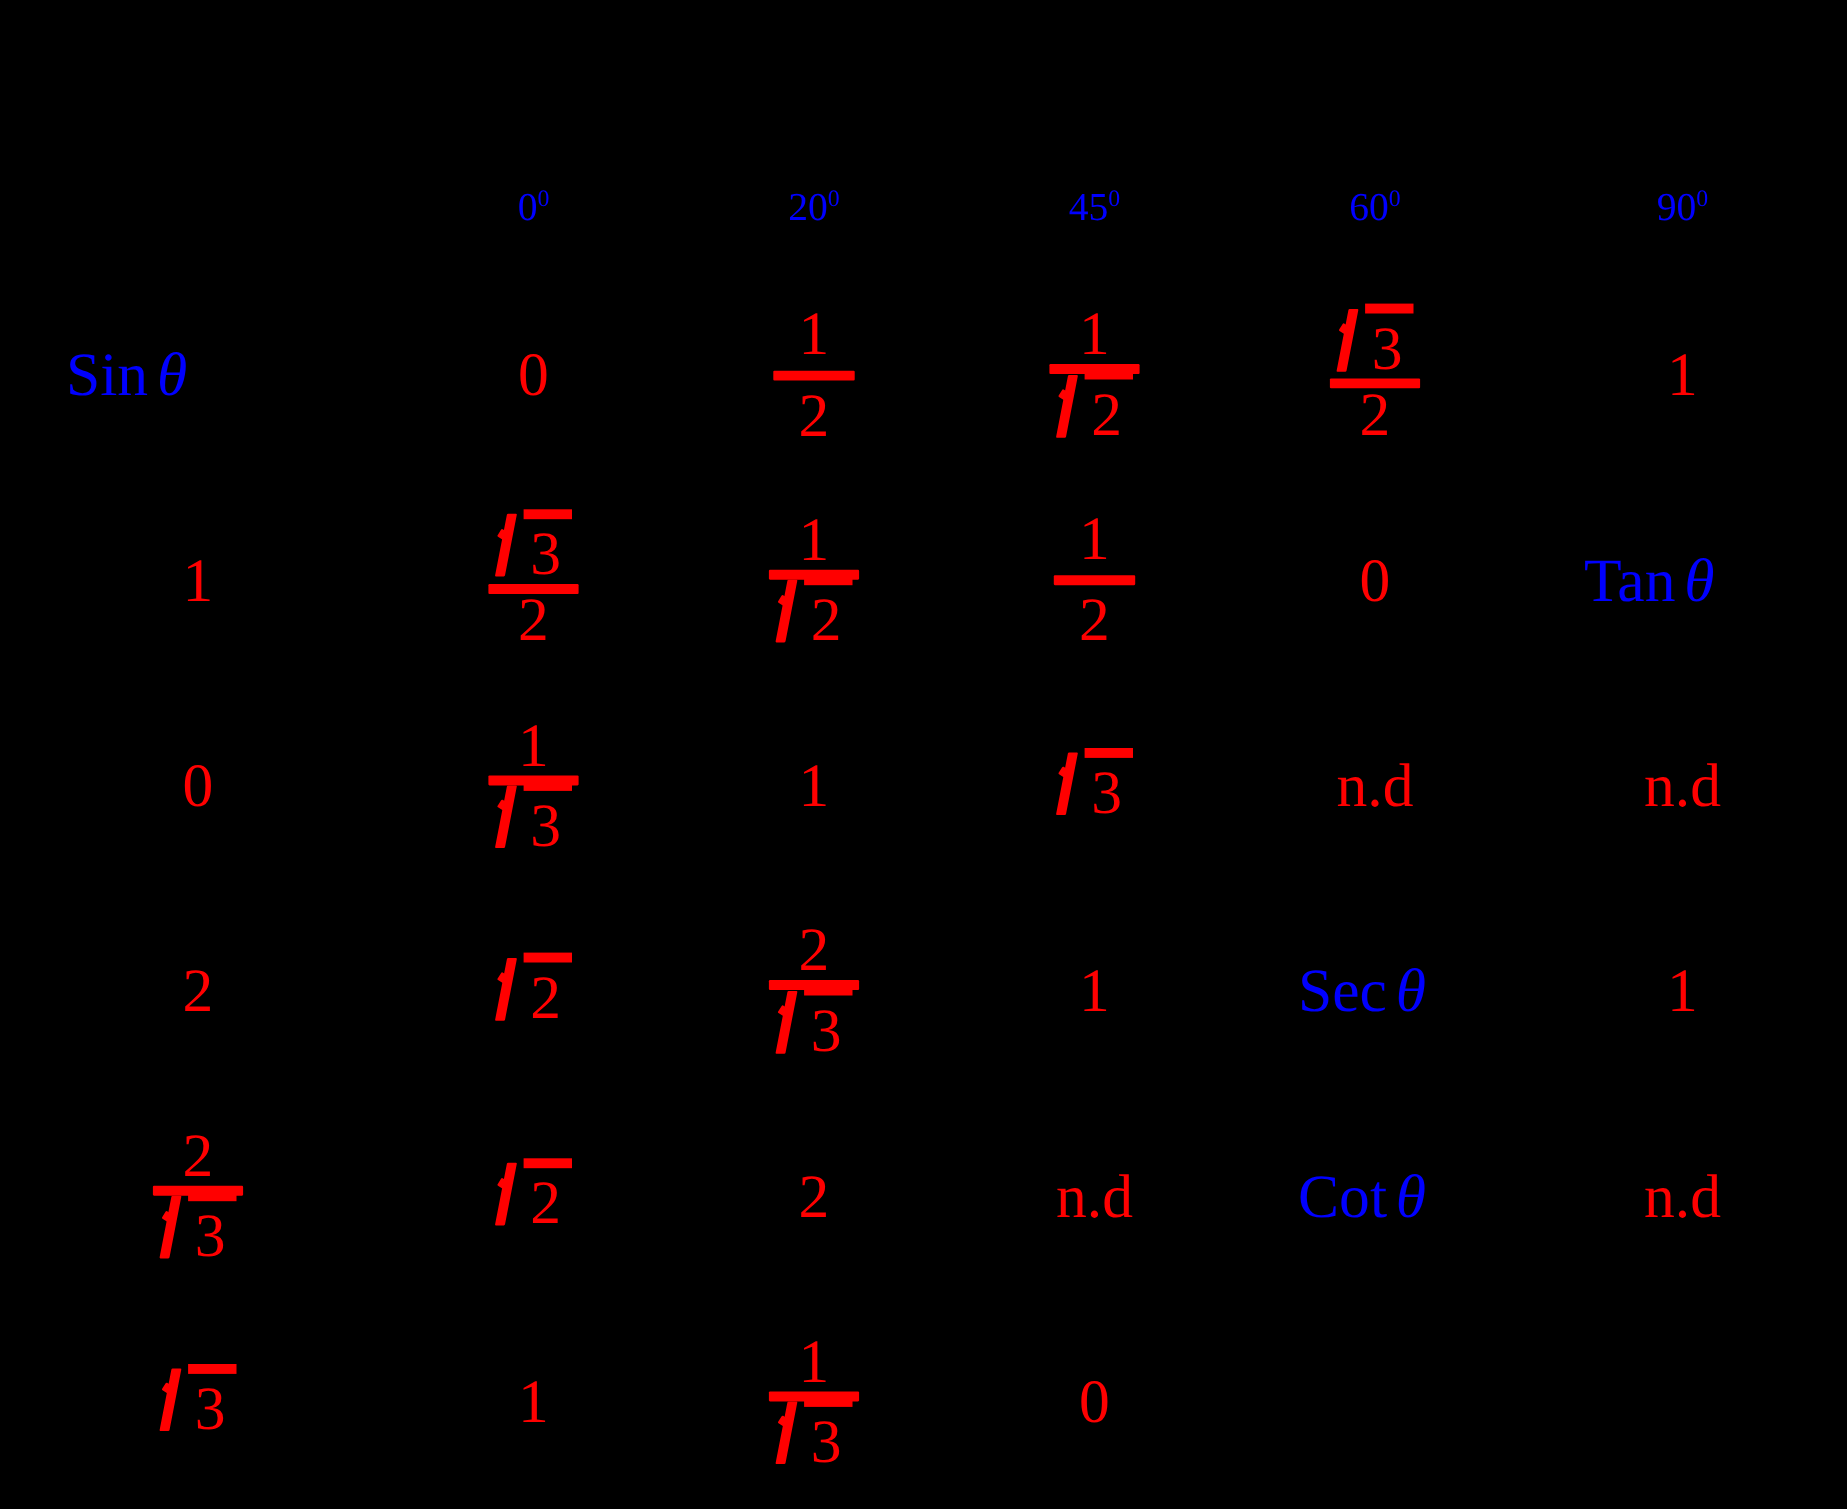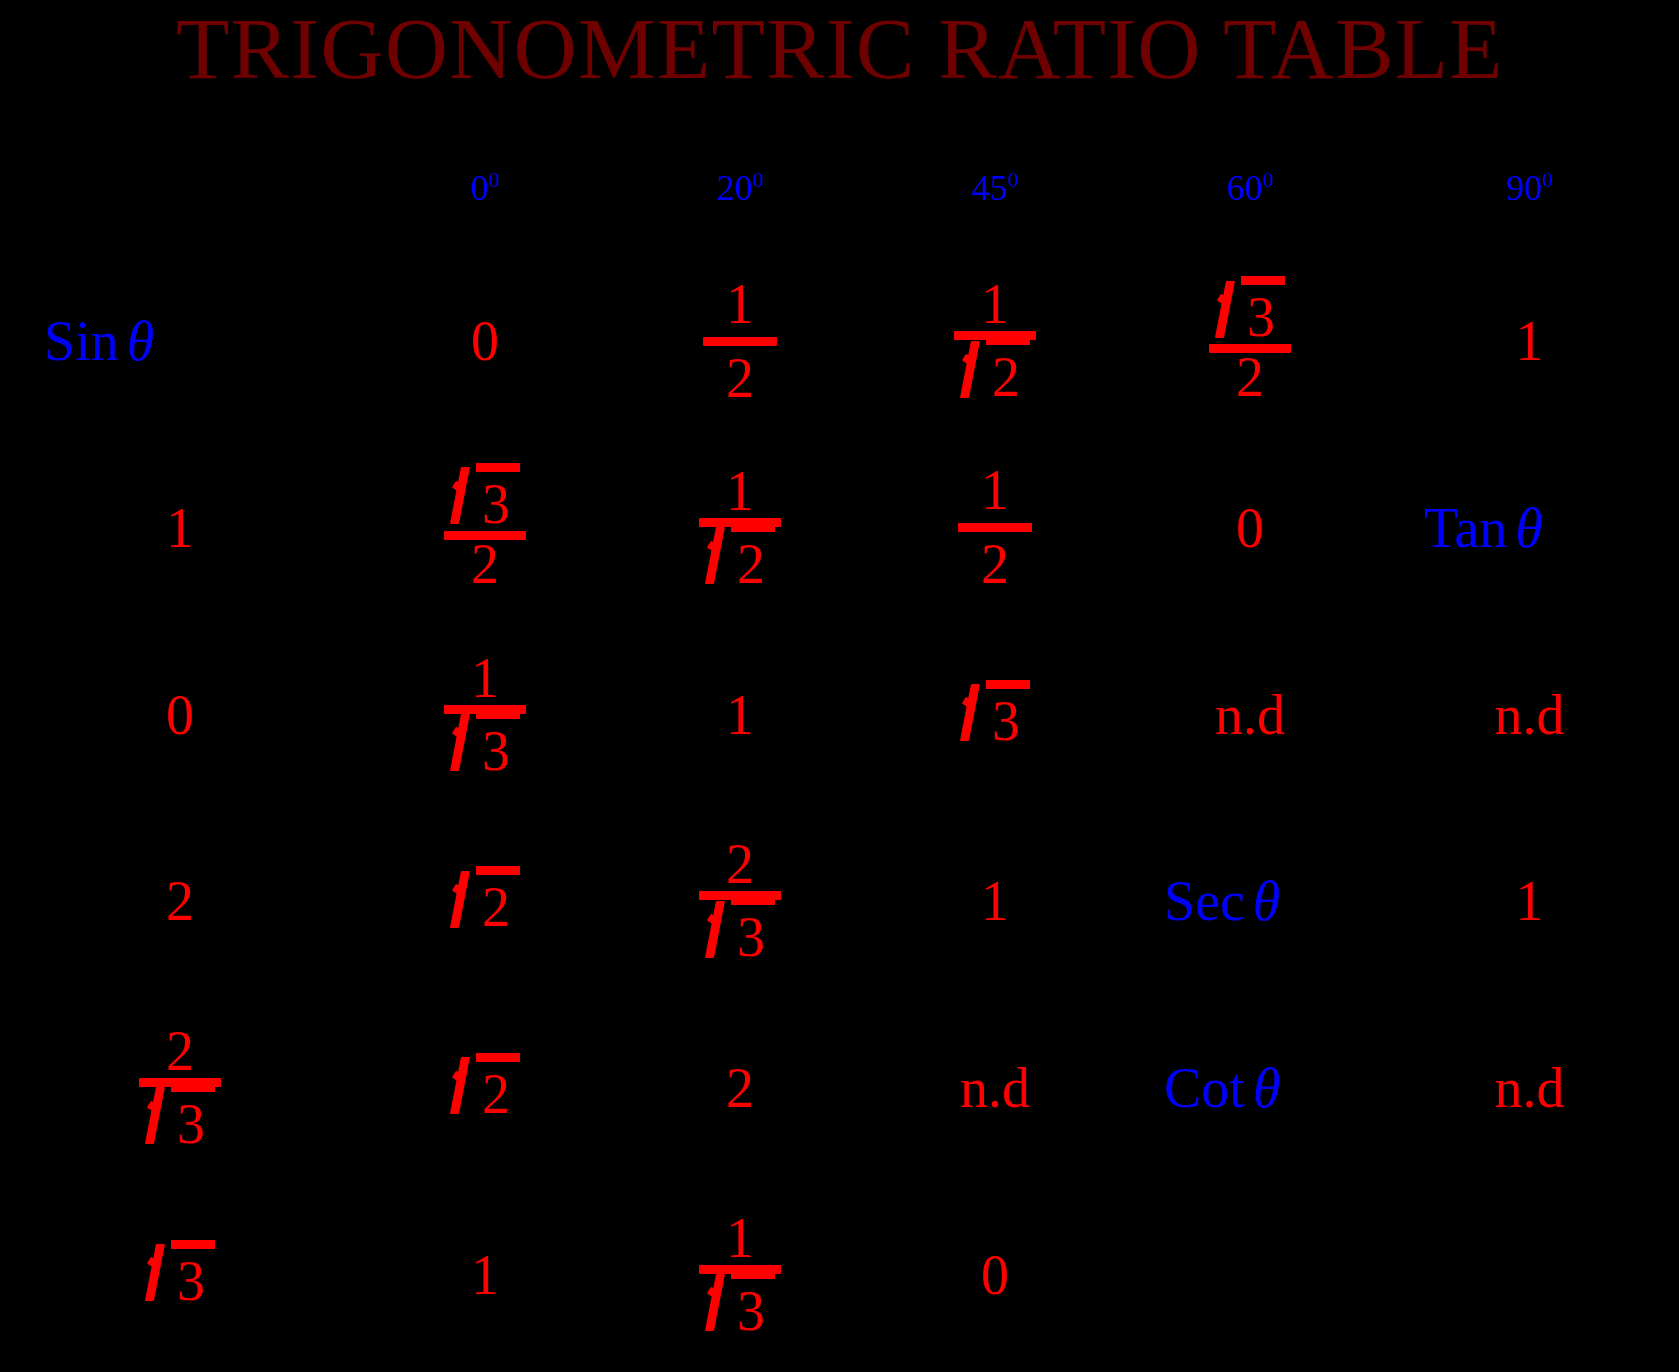--- a/index.html
+++ b/index.html
@@ -67,21 +67,21 @@
     vertical-align: super;
     line-height: 0;
   }
 
   .row-label {
     color: #0000ff;
     font-size: 56px;
     font-family: "Liberation Serif", "DejaVu Serif", serif;
     white-space: nowrap;
     justify-self: start;
-    padding-left: 44px;
+    padding-left: 60px;
     line-height: 1;
   }
   .row-label .theta {
     font-style: italic;
     padding-left: 8px;
   }
 
   .cell {
     color: #ff0000;
     font-size: 56px;
@@ -166,23 +166,20 @@
     padding: 4px 10px 0 6px;
     margin-left: -2px;
     line-height: 1.02;
   }
 </style>
 </head>
 <body>
 
 <div id="page">
 
-  <div class="title-wrap">
-    <div class="title">TRIGONOMETRIC RATIO TABLE</div>
-  </div>
 
   <div class="table" id="table-grid">
 
   <div class="hdr-spacer"></div>
       <div class="col-head"><span>0</span><sup>0</sup></div>
       <div class="col-head"><span>20</span><sup>0</sup></div>
       <div class="col-head"><span>45</span><sup>0</sup></div>
       <div class="col-head"><span>60</span><sup>0</sup></div>
       <div class="col-head"><span>90</span><sup>0</sup></div>
       <div class="row-label"><span>Sin</span><span class="theta">θ</span></div>

